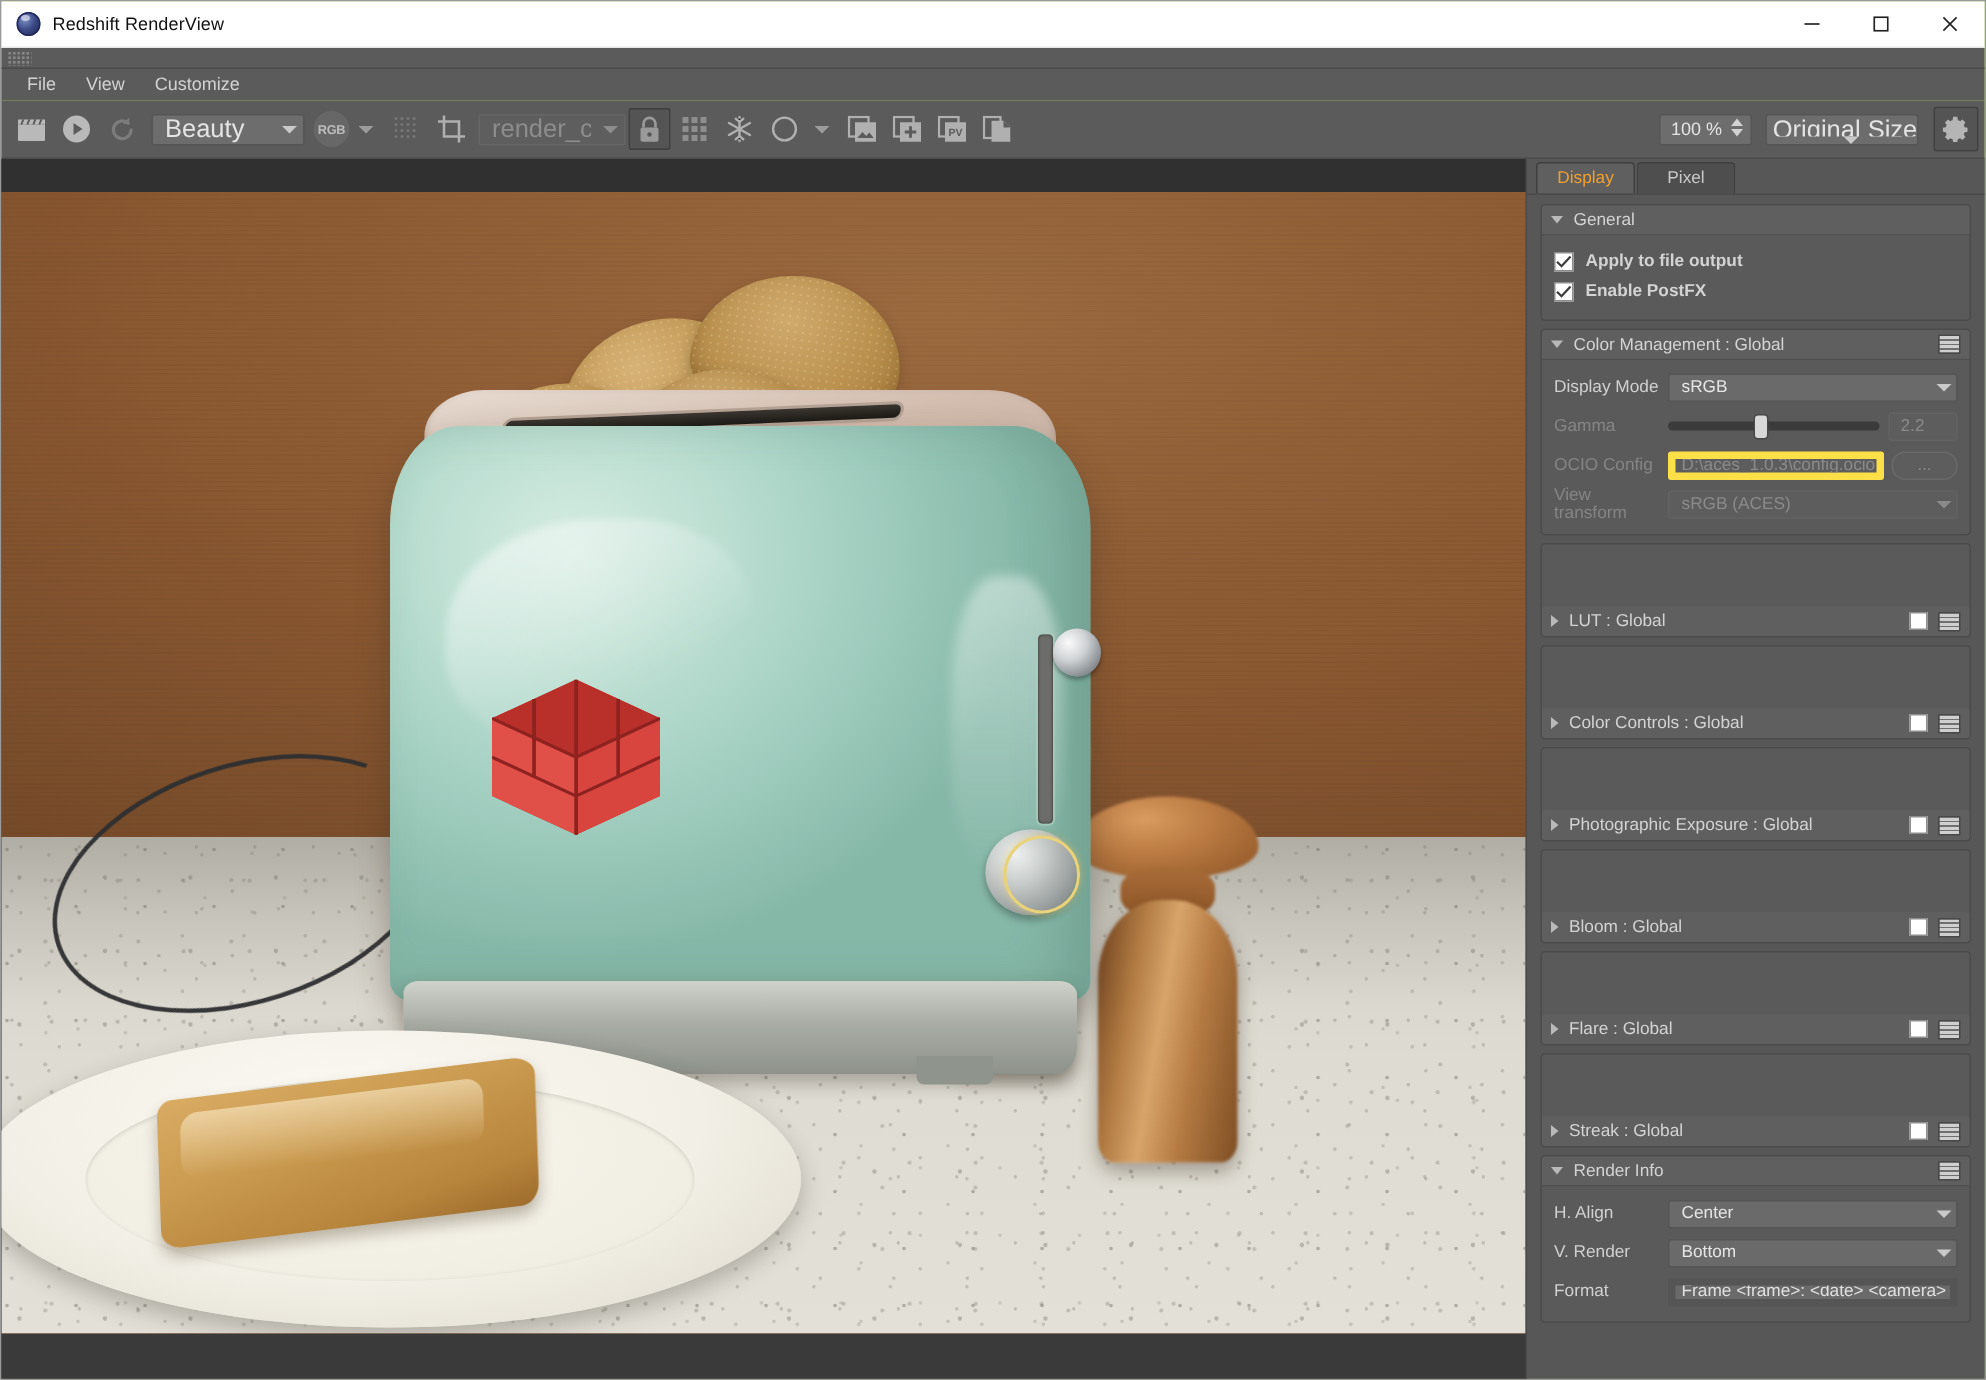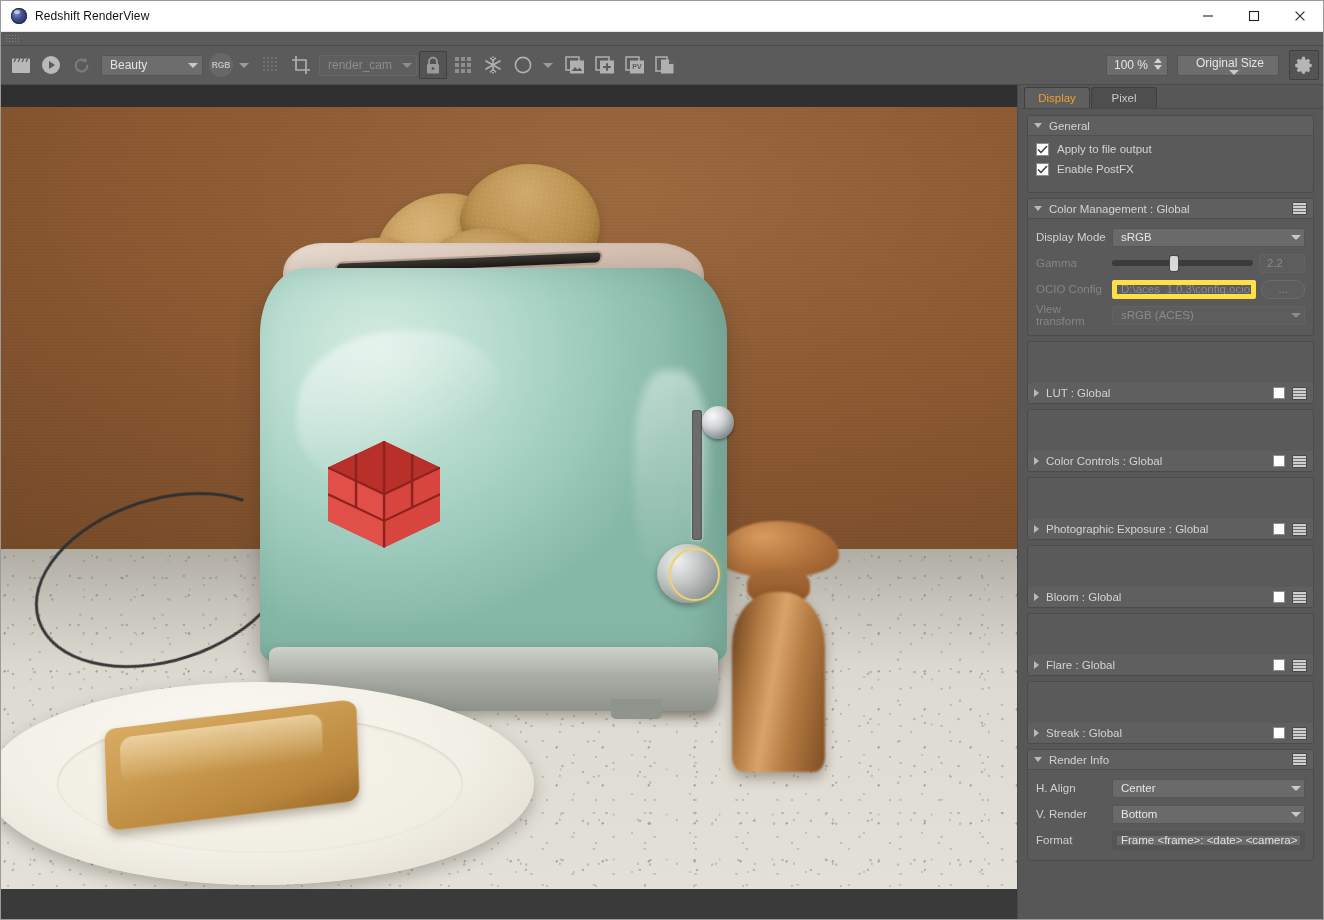--- a/index.html
+++ b/index.html
@@ -76,21 +76,21 @@
     width: 28px; height: 28px; display: flex; align-items: center; justify-content: center;
     color: #b9b9b9; border-radius: 2px; flex: 0 0 auto;
   }
   .tool.dim { color: #7c7c7c; }
   .tool.pressed { background:#545454; box-shadow: inset 0 0 0 1px #3f3f3f; }
   .tool svg { display:block; }
 
   .combo {
     height: 21px; background: #6d6d6d; border: 1px solid #555;
     border-radius: 2px; display:flex; align-items:center;
-    padding: 0 4px 0 8px; color:#e4e4e4; font-size: 12px; position: relative;
+    padding: 0 4px 0 8px; color:#e4e4e4; font-size: 17px; position: relative;
   }
   .combo.ghost { background: #5e5e5e; border-color:#666; color:#8d8d8d; }
   .combo .cval { flex:1; white-space:nowrap; overflow:hidden; }
   .caret {
     width: 0; height: 0; margin-left: 8px;
     border-left: 5px solid transparent; border-right: 5px solid transparent;
     border-top: 5px solid #c9c9c9;
   }
   .combo.ghost .caret { border-top-color:#8d8d8d; }
   .combo-beauty { width: 102px; margin-left: 4px; }
@@ -385,21 +385,21 @@
   .chkbox-white{
     width:12px;height:12px; background:#fff; border:1px solid #8d8d8d; flex:0 0 12px;
   }
   .menu-glyph{
     width:15px; height:13px; flex:0 0 15px;
     background: linear-gradient(180deg,#cfcfcf 0 2px,#6f6f6f 2px 3px,#cfcfcf 3px 5px,#6f6f6f 5px 6px,#cfcfcf 6px 8px,#6f6f6f 8px 9px,#cfcfcf 9px 11px,#6f6f6f 11px 12px,#cfcfcf 12px 13px);
     border:1px solid #484848; border-radius:1px;
   }
   .grp-body{ padding:7px 8px 9px 8px; }
 
-  .chkrow{ display:flex; align-items:flex-start; gap:8px; height:20px; }
+  .chkrow{ display:flex; align-items:center; gap:8px; height:20px;font-weight:bold; }
   .chk{
     width:13px;height:13px; background:#fff; border:1px solid #8d8d8d;
     display:flex; align-items:center; justify-content:center; flex:0 0 13px;
   }
   .chk svg{ display:block; }
   .chklabel{ font-size:11.5px; color:#d3d3d3; }
 
   .row{ display:flex; align-items:center; height:22px; margin-bottom:4px; }
   .row:last-child{ margin-bottom:0; }
   .rlabel{ width:76px; flex:0 0 76px; font-size:11.5px; color:#d0d0d0; }
@@ -460,20 +460,25 @@
       <svg width="12" height="12" viewBox="0 0 12 12">
           <path d="M1.6 1.6l8.8 8.8M10.4 1.6l-8.8 8.8" stroke="#222" stroke-width="1.1"></path>
         </svg>
     </div>
   </div>
 
   <div class="gripbar">
     <div class="grip"></div>
   </div>
 
+  <div class="menubar">
+    <div class="menu-item">File</div>
+    <div class="menu-item">View</div>
+    <div class="menu-item">Customize</div>
+  </div>
 
   <div class="toolbar">
     <div class="tool">
       <svg width="20" height="17" viewBox="0 0 20 17">
         <path d="M1 5h18v10a1 1 0 0 1-1 1H2a1 1 0 0 1-1-1z" fill="#b9b9b9"></path>
         <path d="M1 1.6h18V5H1z" fill="#b9b9b9"></path>
         <path d="M4.6 1.6L3.2 5M8.6 1.6L7.2 5M12.6 1.6L11.2 5M16.6 1.6L15.2 5" stroke="#5b5b5b" stroke-width="1.3"></path>
       </svg>
     </div>
     <div class="tool">

